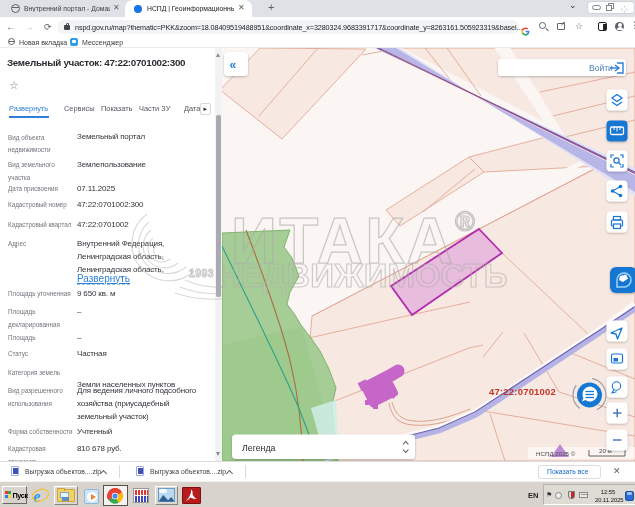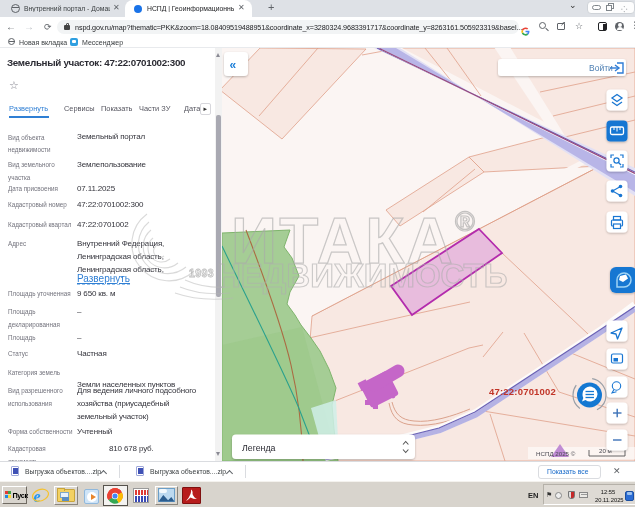--- a/index.html
+++ b/index.html
@@ -149,21 +149,21 @@
 <div class="lab" style="top:367px;">Категория земель</div>
 <div class="val" style="top:365.5px;margin-top:12px;">Земли населенных пунктов</div>
 
 <div class="lab" style="top:385px;">Вид разрешенного использования</div>
 <div class="val" style="top:383.5px;">Для ведения личного подсобного хозяйства (приусадебный земельный участок)</div>
 
 <div class="lab" style="top:426px;">Форма собственности</div>
 <div class="val" style="top:424.5px;">Учтенный</div>
 
 <div class="lab" style="top:443px;">Кадастровая стоимость</div>
-<div class="val" style="top:441.5px;margin-left:32px;">810 678 руб.</div>
+<div class="val" style="top:441.5px;">810 678 руб.</div>
 </div>
 
 <div class="abs" style="left:215px;top:48px;width:7px;height:413px;background:#f2f2f2;"></div>
 
 <div class="abs" style="left:216px;top:115px;width:5px;height:182px;background:#a9a9b2;border-radius:2px;"></div>
 <div class="abs" style="left:216px;top:53px;width:0;height:0;border-left:2.5px solid transparent;border-right:2.5px solid transparent;border-bottom:4px solid #8a8a94;"></div>
 <div class="abs" style="left:216px;top:452px;width:0;height:0;border-left:2.5px solid transparent;border-right:2.5px solid transparent;border-top:4px solid #8a8a94;"></div>
 
 <div class="abs" id="mapwrap" style="left:222px;top:48px;width:413px;height:413px;">
 <svg width="413" height="413" viewBox="222 48 413 413">

